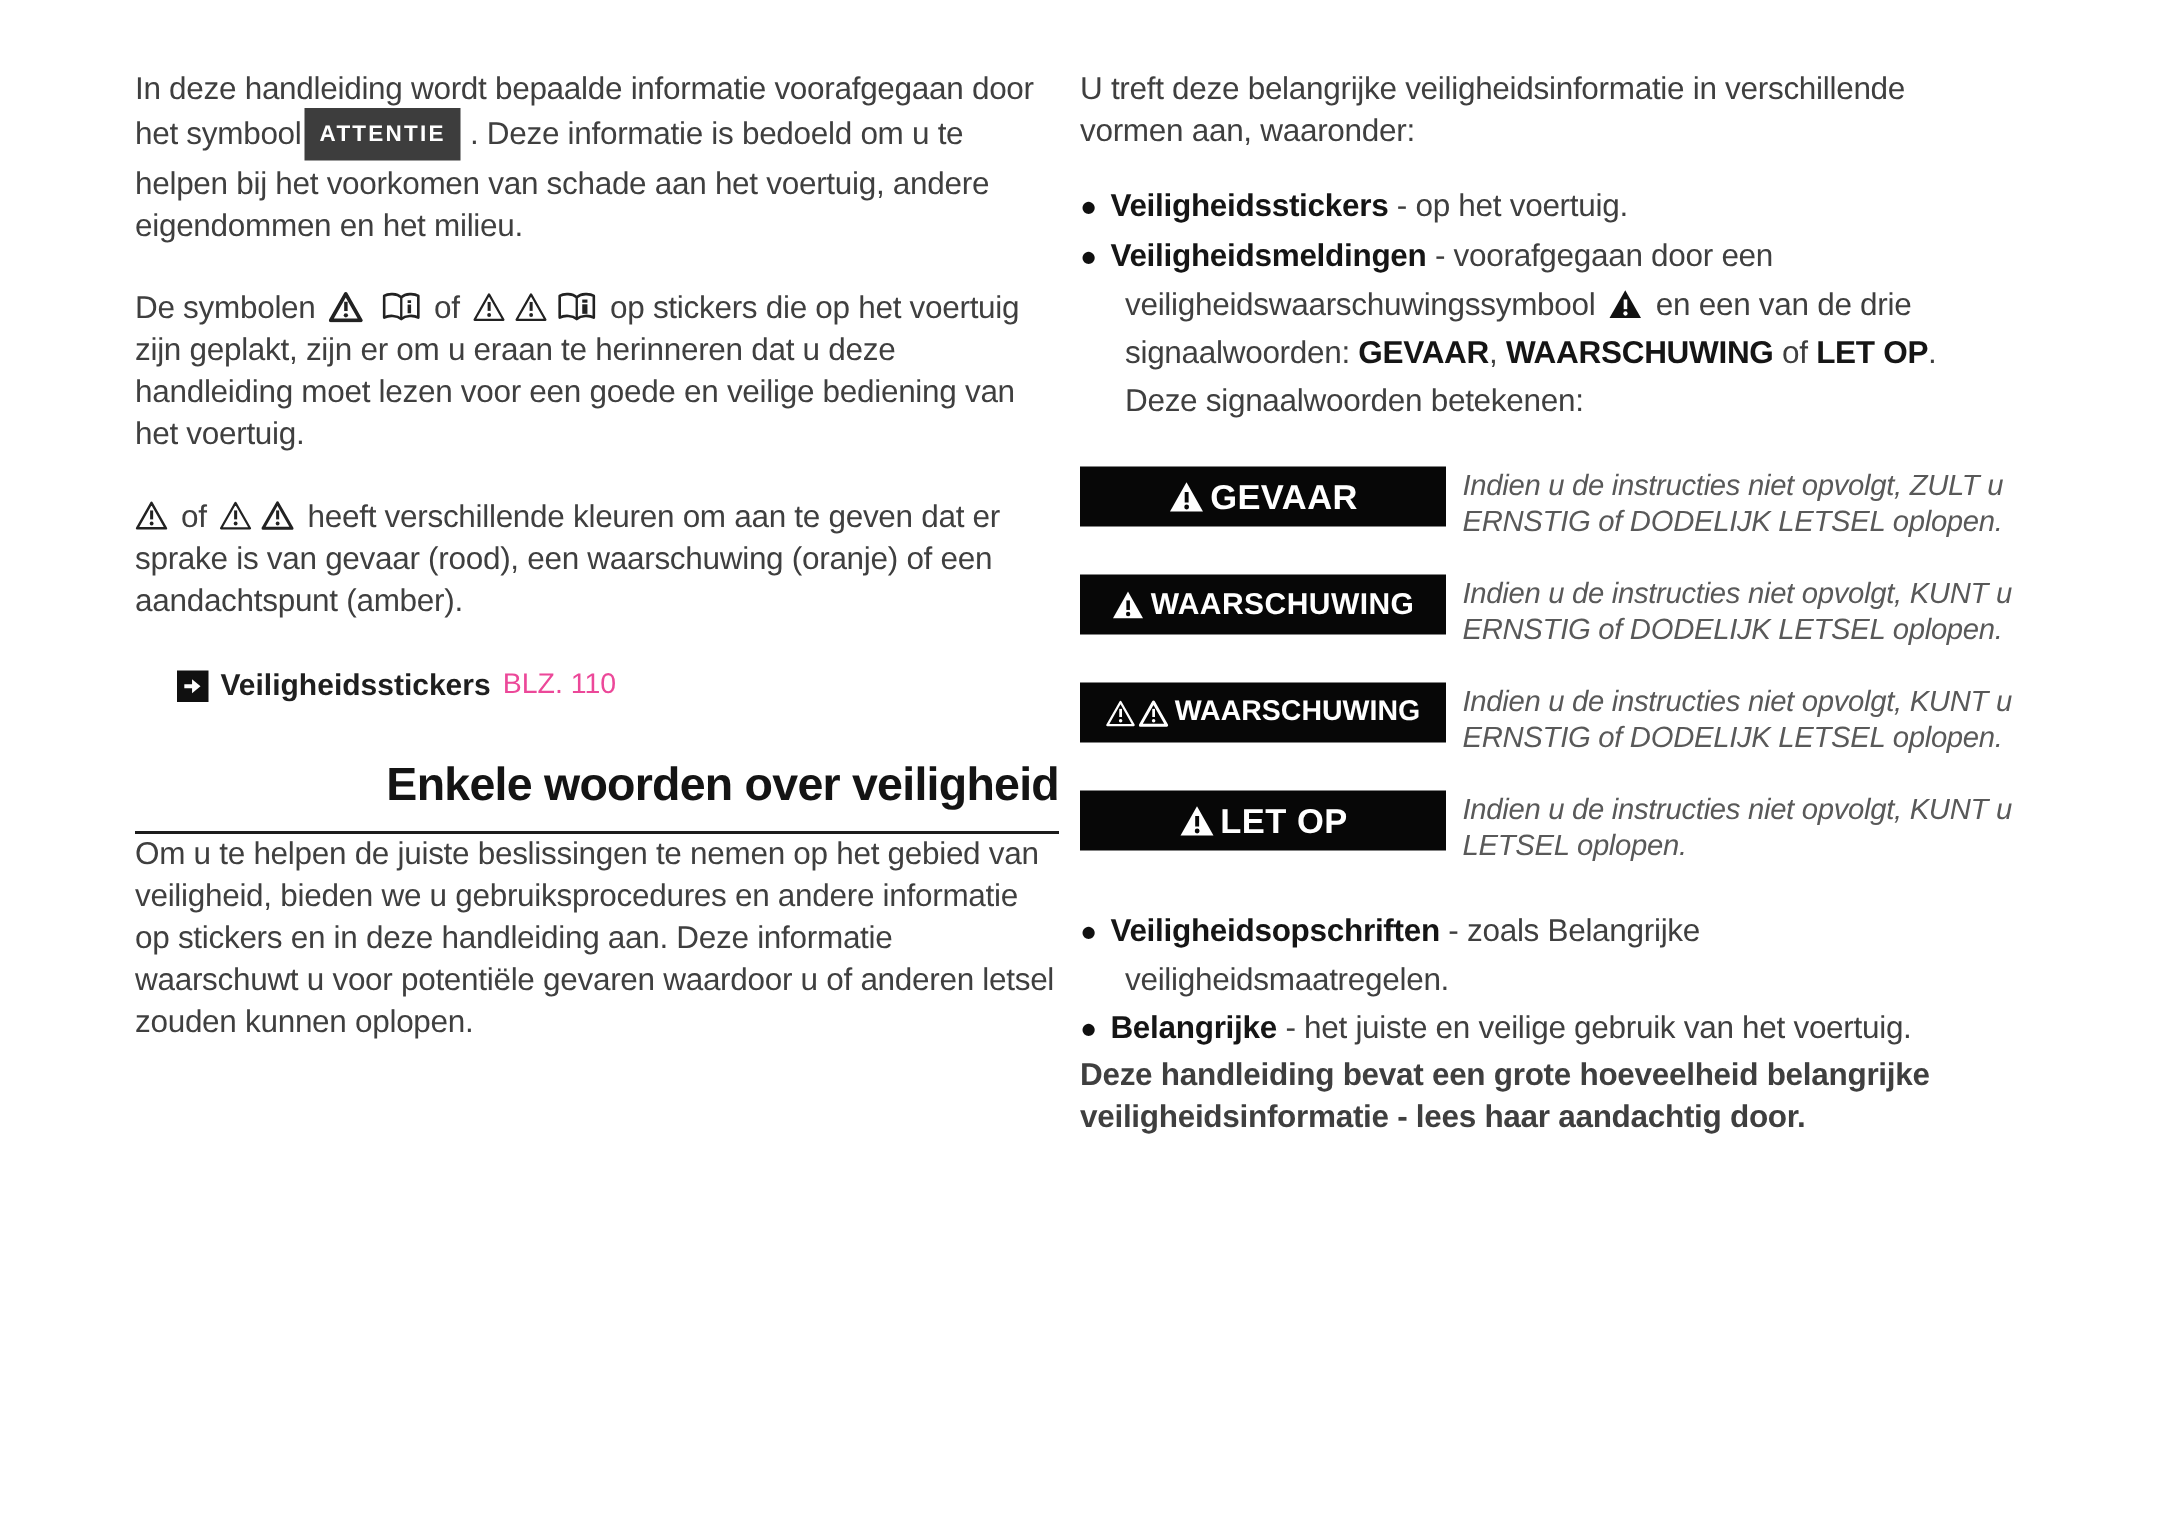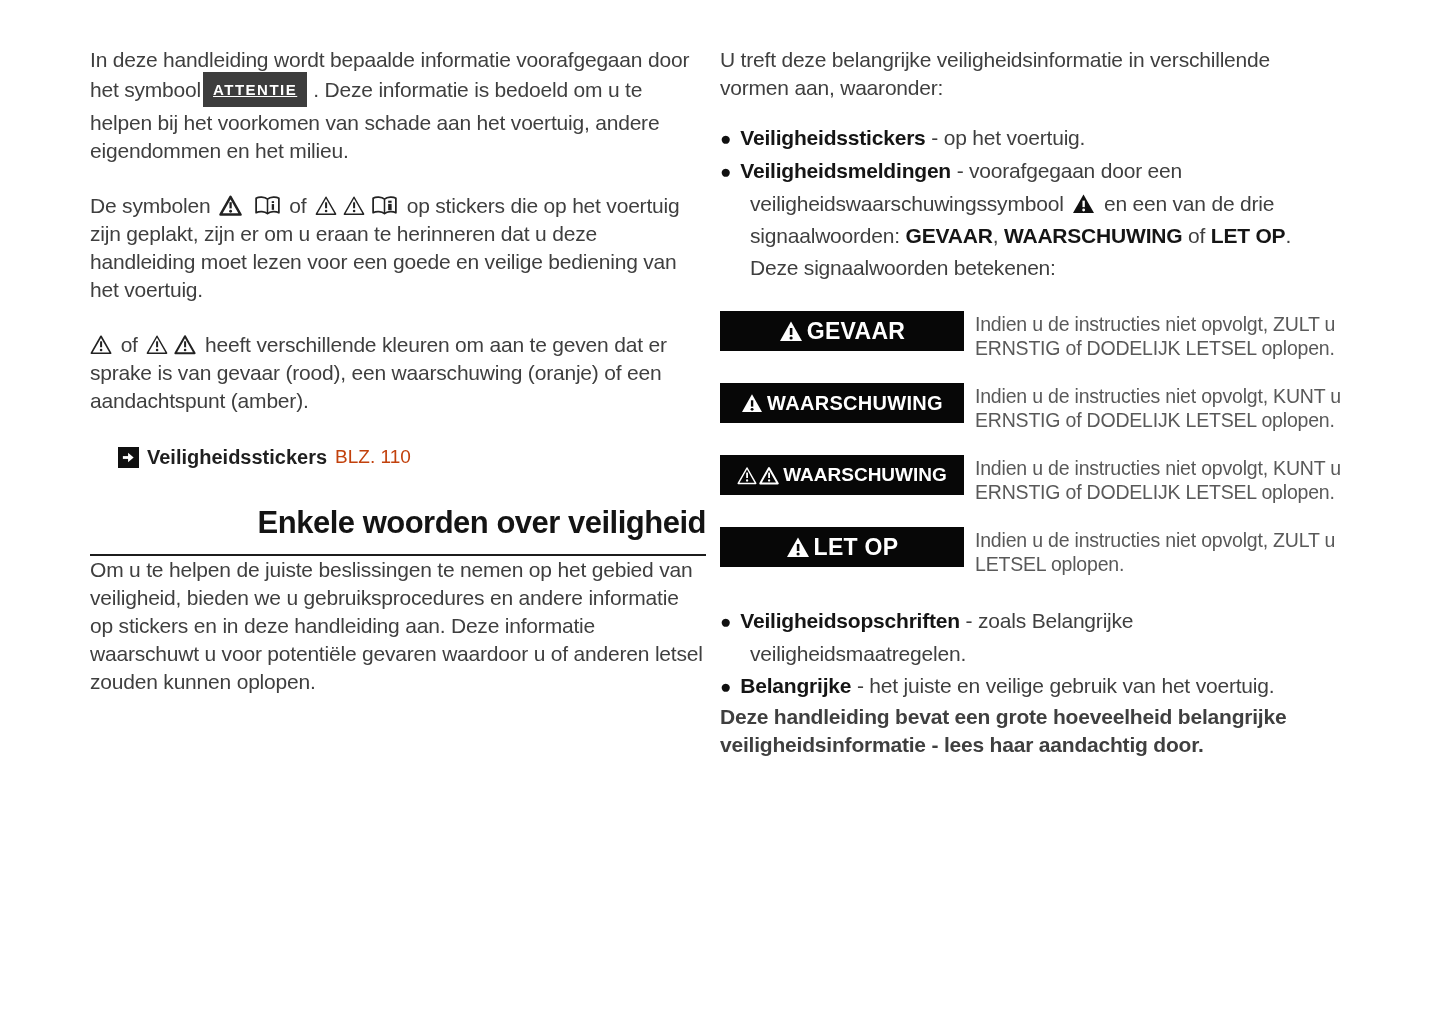--- a/index.html
+++ b/index.html
@@ -12,29 +12,29 @@
     overflow:hidden;
   }
   .col{position:absolute;top:46px;}
   .col-left{left:90px;width:616px;}
   .col-right{left:720px;width:622px;}
   p.body{font-size:21px;line-height:28px;margin:0 0 27px 0;letter-spacing:-0.2px;}
   .badge{
     display:inline-block;background:#3d3d3d;color:#ffffff;
     font-size:15px;font-weight:bold;letter-spacing:1.5px;
     padding:4px 10px 3px 10px;margin:0 6px 0 2px;
-    position:relative;top:-2px;text-decoration:underline;
+    position:relative;top:-2px;
   }
   .icon-inline{display:inline-block;vertical-align:-3px;margin:0 3px;}
   .ref-line{
     margin:2px 0 0 0;padding-left:28px;font-size:20px;line-height:30px;
     display:flex;align-items:center;gap:8px;
   }
   .ref-label{font-weight:bold;color:#1f1f1f;}
-  .ref-page{color:#c2410c;font-size:19px;}
+  .ref-page{color:#ec4899;font-size:19px;}
   .ref-arrow{
     width:21px;height:21px;background:#101010;display:inline-flex;
     align-items:center;justify-content:center;flex:0 0 auto;
   }
   h1.section{
     font-size:31px;line-height:34px;font-weight:bold;color:#141414;
     margin:34px 0 0 0;letter-spacing:-0.5px;
     border-bottom:2px solid #1c1c1c;padding-bottom:14px;text-align:right;
   }
   .after-rule{margin-top:22px;}
@@ -52,21 +52,21 @@
   .signal-box{
     width:244px;height:40px;flex:0 0 auto;background:#070707;color:#ffffff;
     display:flex;align-items:center;justify-content:center;gap:4px;
     font-weight:bold;letter-spacing:0.3px;
   }
   .sb-lg{font-size:23px;}
   .sb-md{font-size:20px;}
   .sb-sm{font-size:19px;letter-spacing:0;}
   .signal-desc{
     flex:1;margin-left:11px;color:#595959;font-size:19.5px;line-height:24px;
-    letter-spacing:-0.2px;padding-top:1px;
+    letter-spacing:-0.2px;padding-top:1px;font-style:italic;
   }
   .outro{margin-top:30px;font-weight:bold;}
   svg{display:block;}
   .signal-box svg{display:inline-block;}
 </style>
 </head>
 <body>
 
 <div class="page">
 
@@ -204,21 +204,21 @@
 
       <div class="signal-row">
         <div class="signal-box sb-lg">
           <svg width="24" height="22" viewBox="0 0 24 22">
               <path d="M12 1.5 L23 21 L1 21 Z" fill="#ffffff"></path>
               <rect x="10.8" y="8" width="2.6" height="7" fill="#070707"></rect>
               <circle cx="12.1" cy="18" r="1.6" fill="#070707"></circle>
             </svg>
           <span>LET OP</span>
         </div>
-        <div class="signal-desc">Indien u de instructies niet opvolgt, ZULT u LETSEL oplopen.</div>
+        <div class="signal-desc">Indien u de instructies niet opvolgt, KUNT u LETSEL oplopen.</div>
       </div>
 
     </div>
 
     <ul class="bullets">
       <li><span class="bdot">●</span><span class="bld">Veiligheidsopschriften</span><span> - zoals Belangrijke veiligheidsmaatregelen.</span></li>
       <li><span class="bdot">●</span><span class="bld">Belangrijke</span><span> - het juiste en veilige gebruik van het voertuig.</span></li>
     </ul>
 
     <p class="body outro">Deze handleiding bevat een grote hoeveelheid belangrijke veiligheidsinformatie - lees haar aandachtig door.</p>

